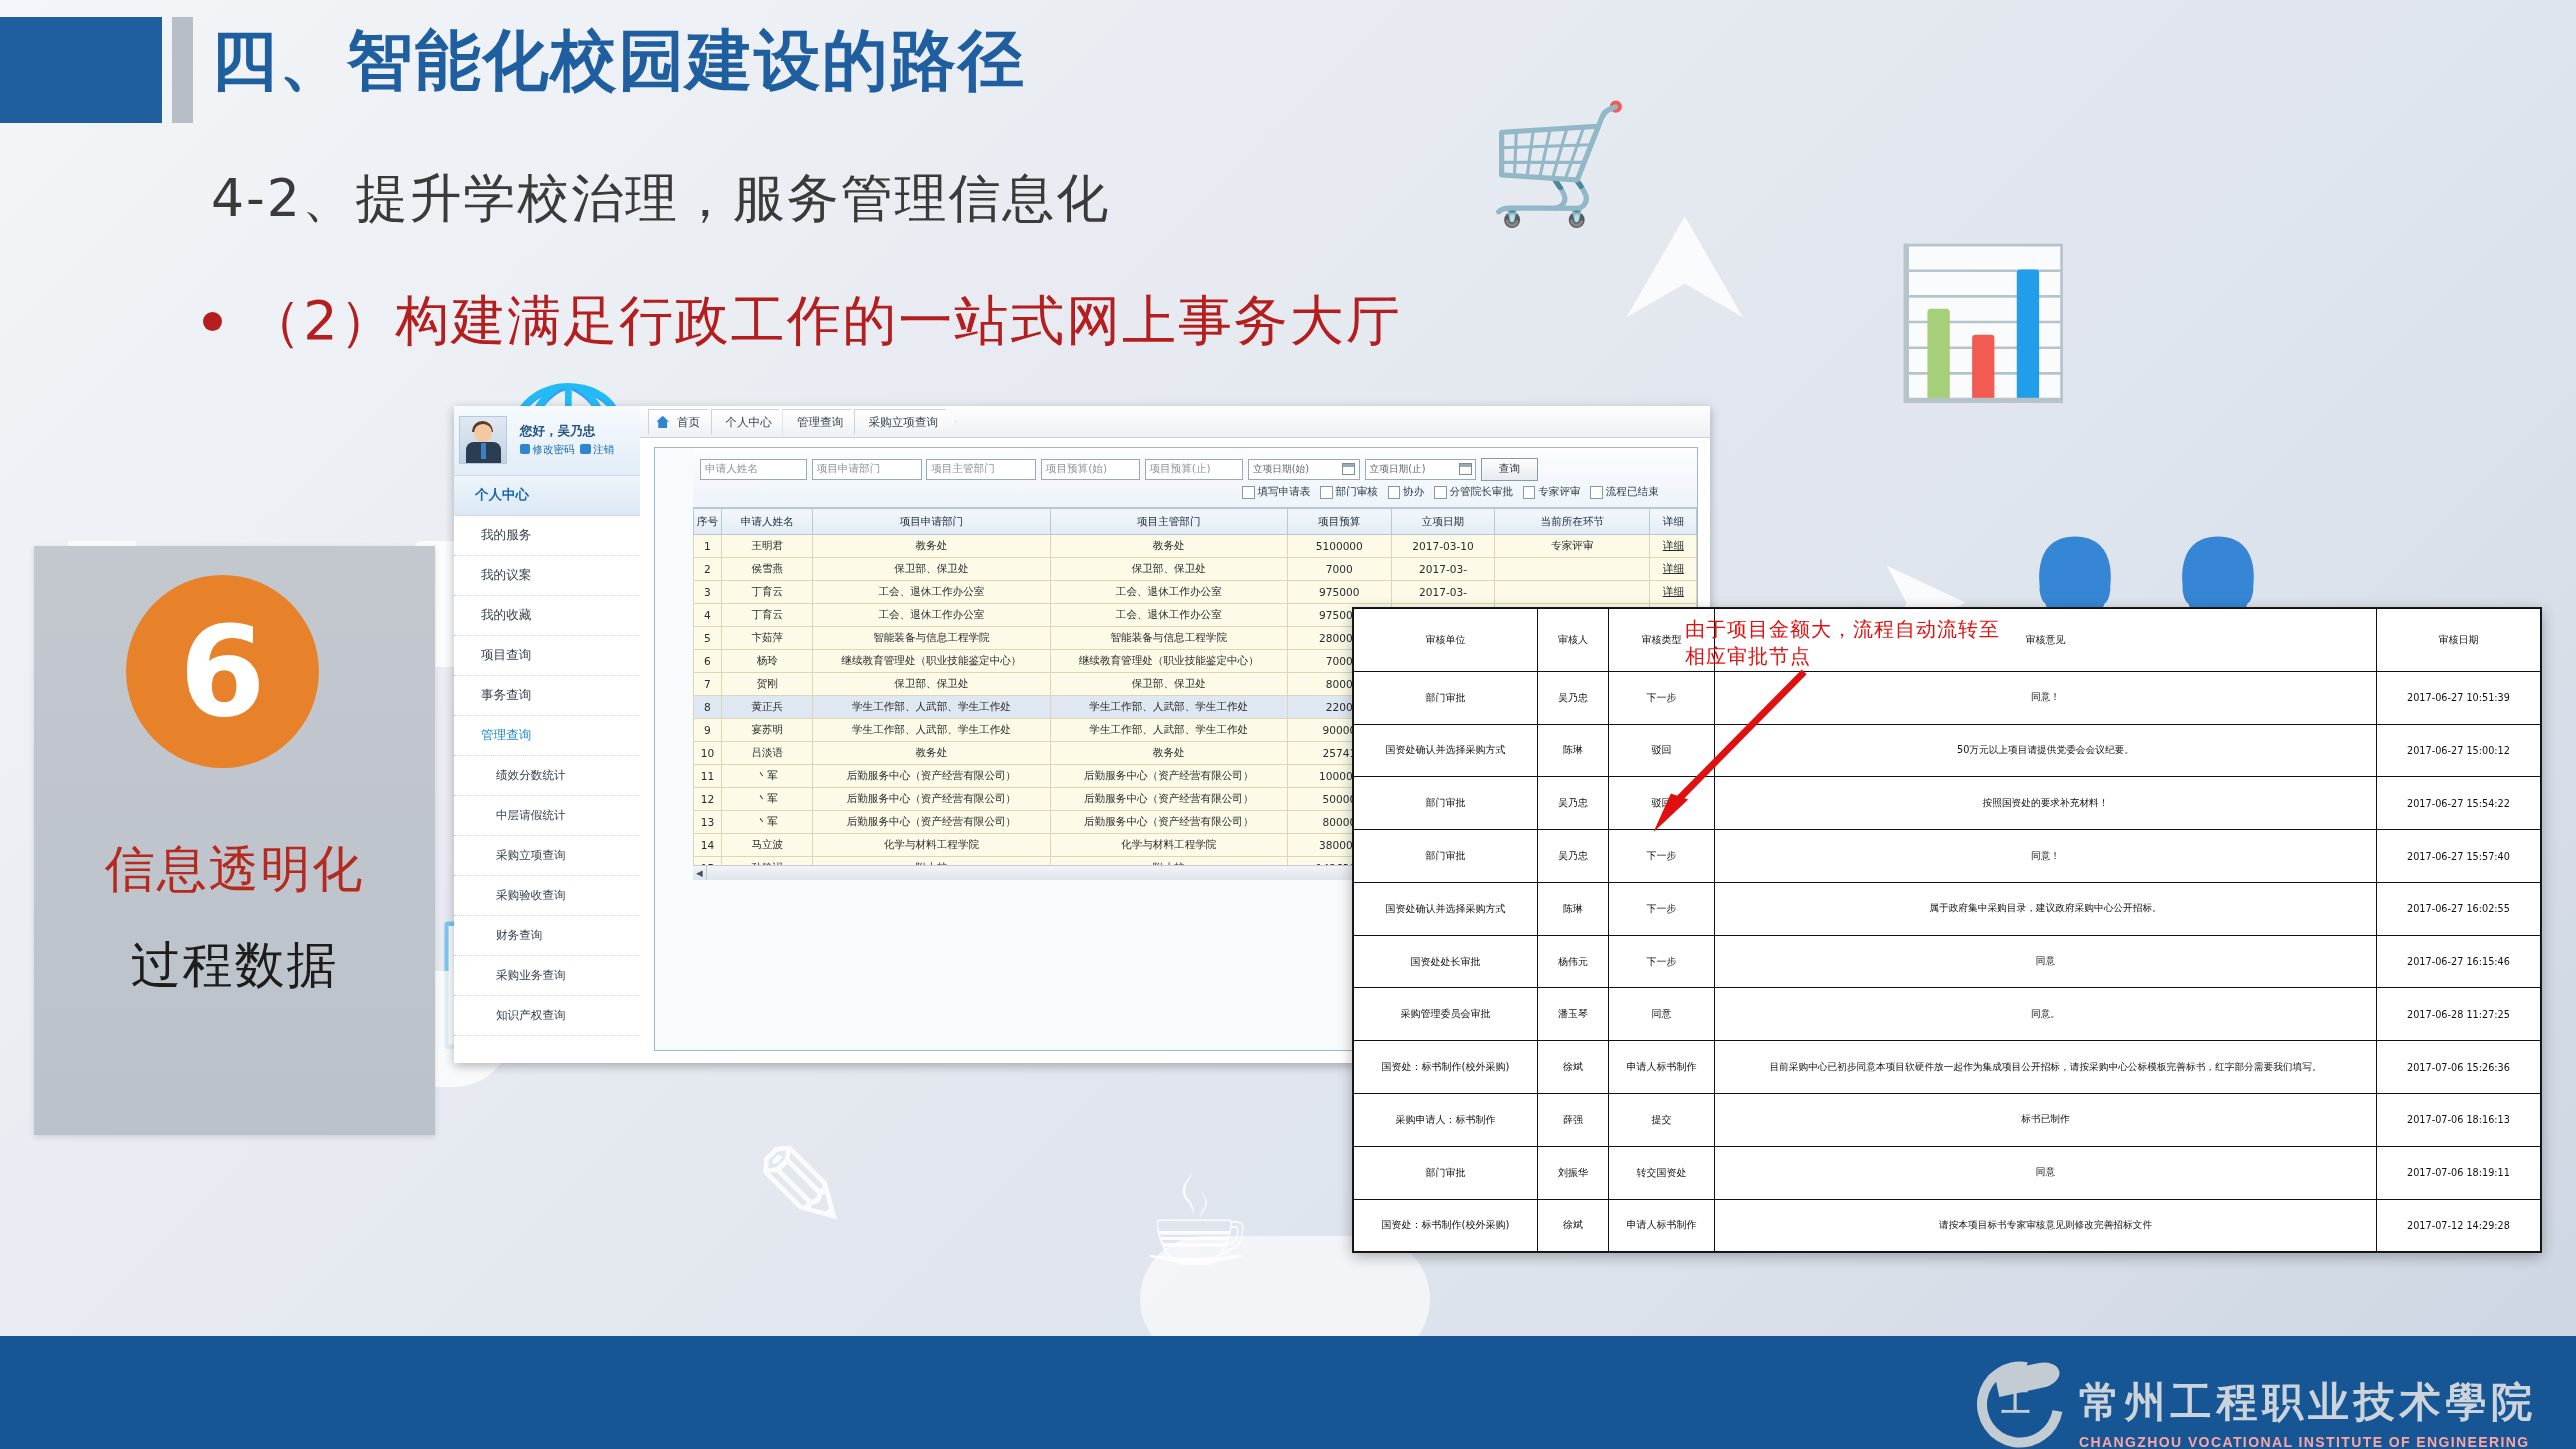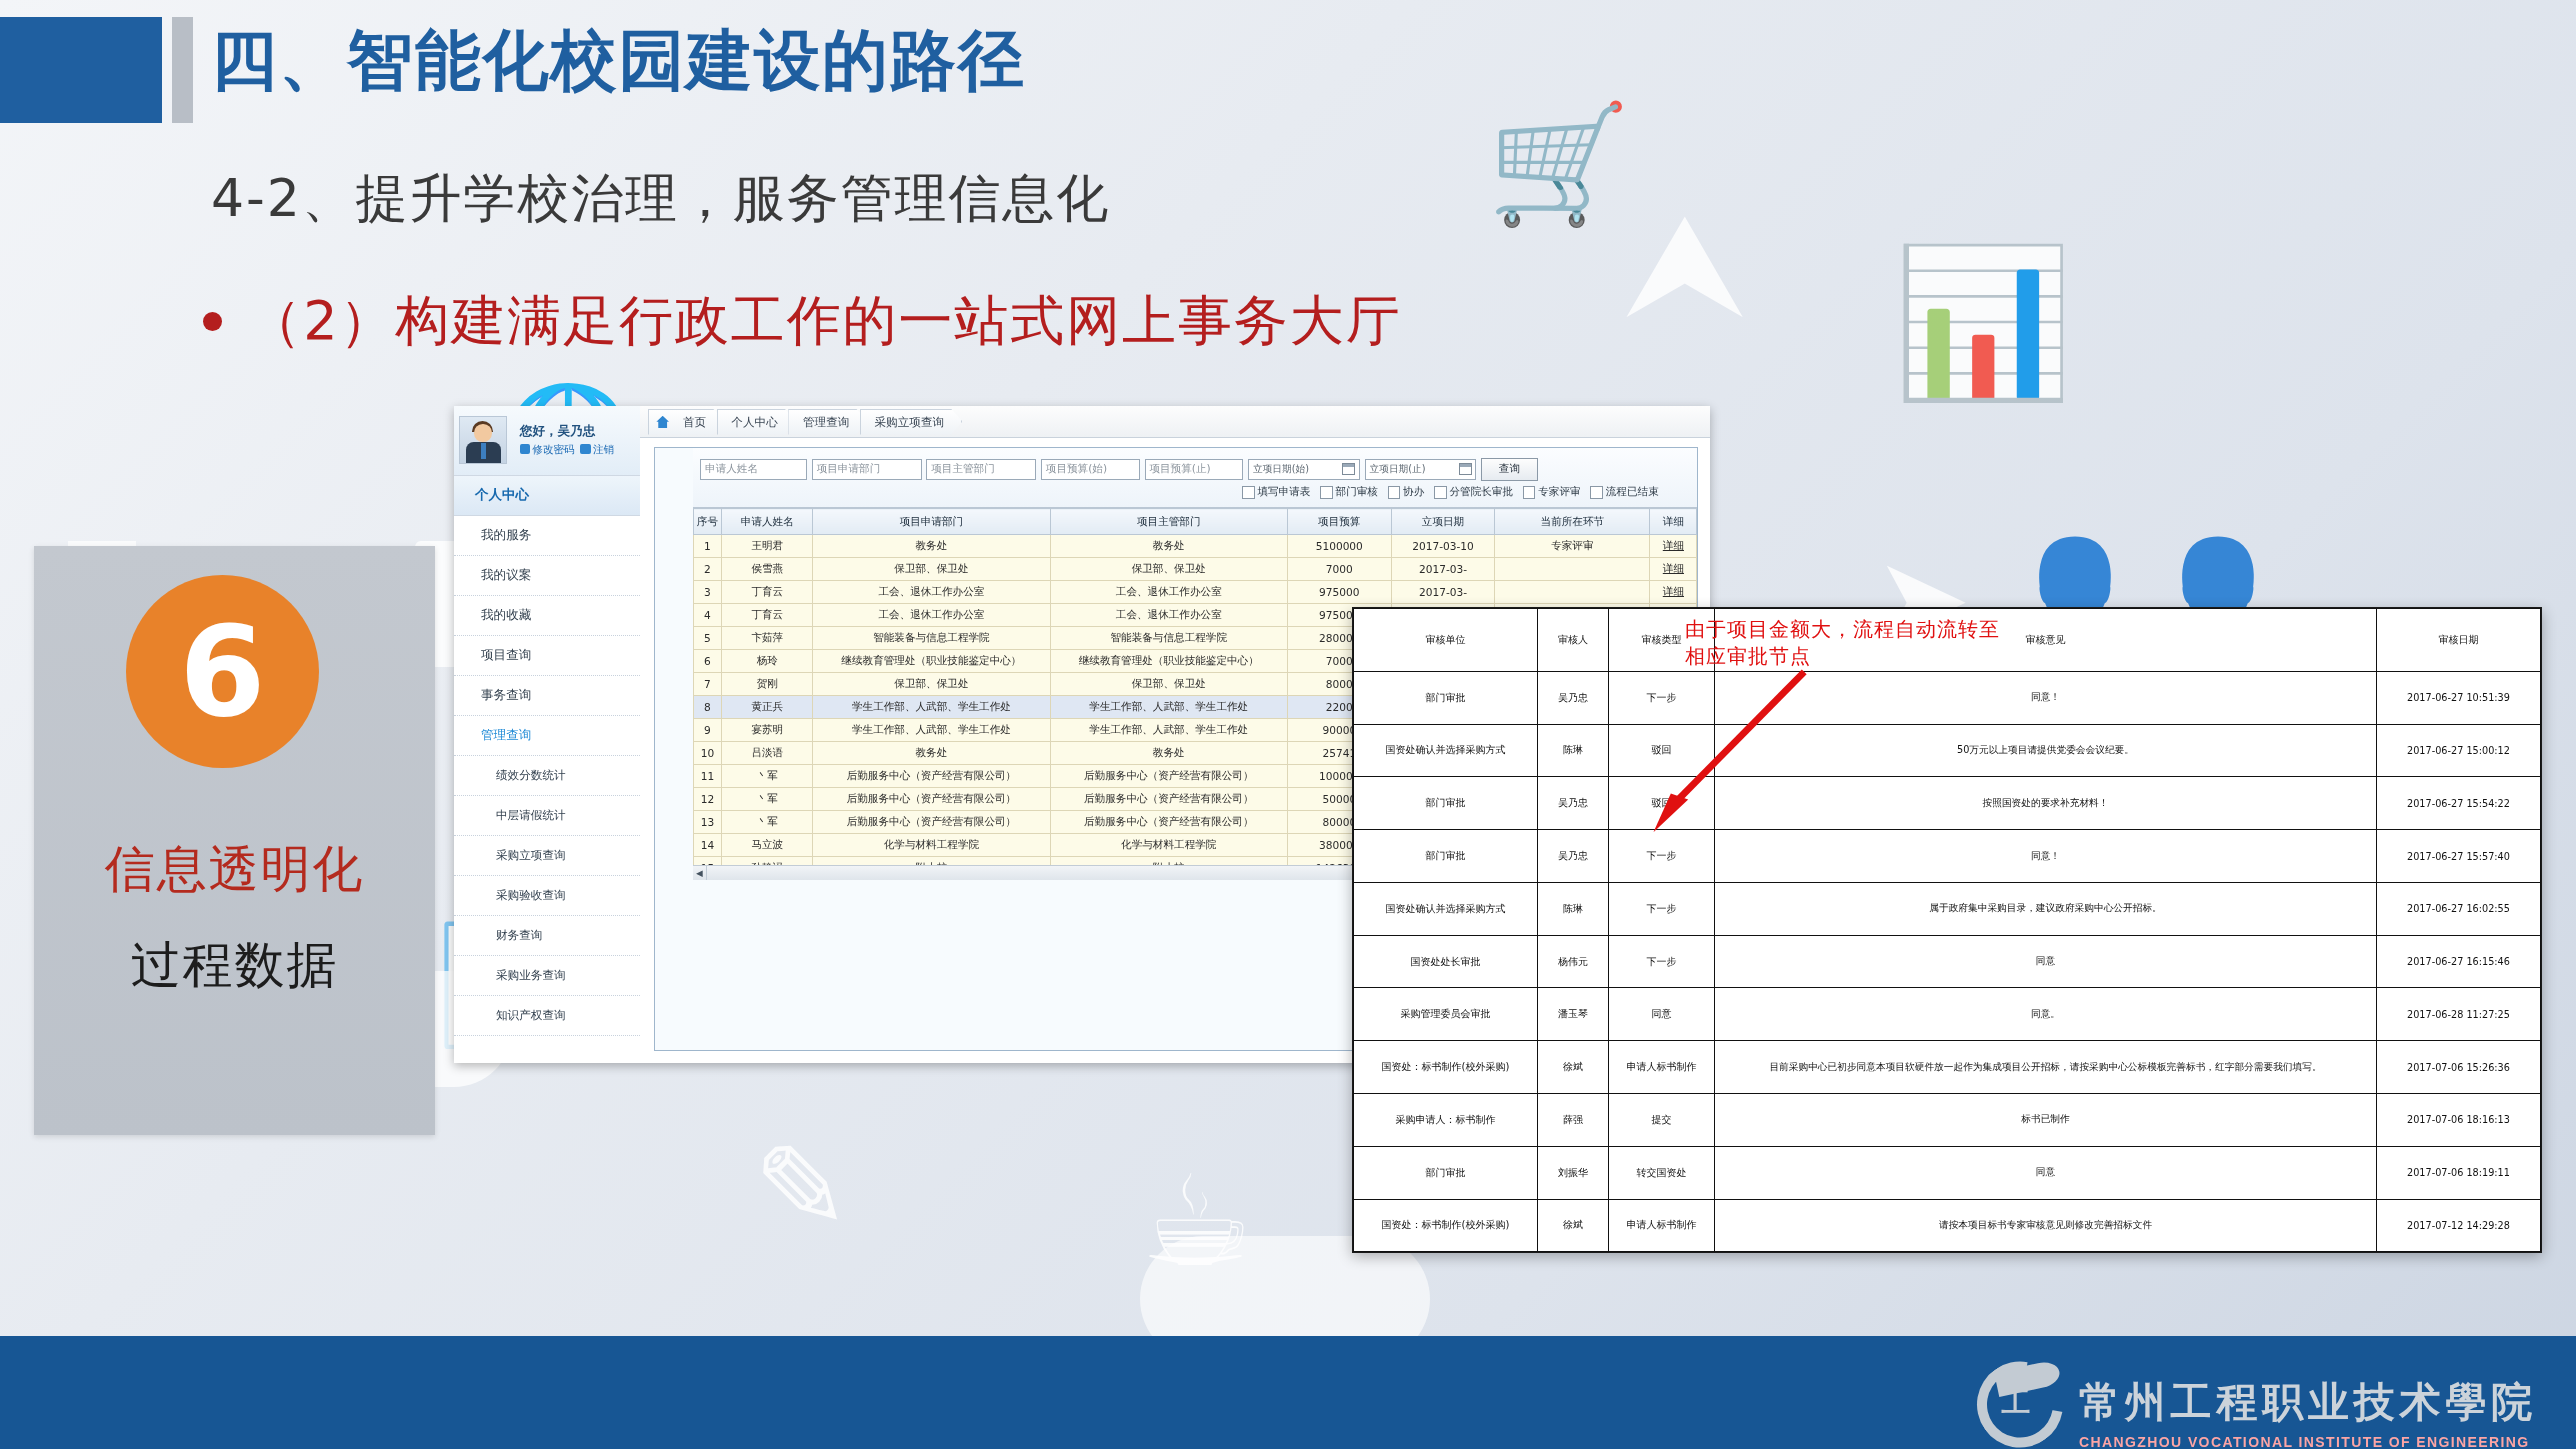--- a/index.html
+++ b/index.html
@@ -89,21 +89,21 @@
   .side-head{height:39px;background:linear-gradient(180deg,#eef5fb,#dbe8f5);border-bottom:1px solid #cfd8e3;display:flex;align-items:center;padding-left:21px;font-size:13.5px;color:#1769ae;font-weight:bold;}
   .side-item{height:39px;border-bottom:1px dotted #c8d2dd;display:flex;align-items:center;padding-left:27px;font-size:12.6px;color:#33414f;}
   .side-item.active{color:#1f8ad6;}
   .side-item.sub{padding-left:42px;font-size:11.6px;}
 
   
   .app-main{position:absolute;left:186px;top:0;right:0;bottom:0;background:#fff;}
   .tabbar{height:31px;background:linear-gradient(180deg,#fdfdfd,#eef1f4);border-bottom:1px solid #c9d2dc;display:flex;align-items:center;padding-left:7.7px;gap:0;}
   .tab{position:relative;height:25px;line-height:25px;padding:0 17.4px 0 13.5px;font-size:11.6px;color:#3a4654;background:linear-gradient(180deg,#ffffff,#eef2f6);border:1px solid #cad3dd;border-bottom:none;margin-right:-7.7px;
        clip-path:polygon(0 0,calc(100% - 11.6px) 0,100% 50%,calc(100% - 11.6px) 100%,0 100%);}
-  .tab.home{display:flex;align-items:center;gap:14px;padding-left:7.7px;}
+  .tab.home{display:flex;align-items:center;gap:8px;padding-left:7.7px;}
   .home-ico{width:12.6px;height:12.6px;background:#2f86d0;clip-path:polygon(50% 0,100% 48%,85% 48%,85% 100%,15% 100%,15% 48%,0 48%);display:inline-block;}
 
   .panel{position:absolute;left:13.5px;top:41px;right:11.6px;bottom:11.6px;border:1px solid #9fb6cc;background:#f7fbfe;padding-left:38px;}
   .filters{padding:9.7px 7.7px 3.9px 7.7px;background:linear-gradient(180deg,#fbfdff,#eef4fa);}
   .filter-row{display:flex;gap:4.8px;align-items:center;}
   .fld{height:19.3px;border:1px solid #9aa9b8;background:#fff;font-size:10.6px;color:#8b949d;padding:0 3.9px;display:flex;align-items:center;position:relative;}
   .fld.w1{width:97px;}.fld.w2{width:100px;}.fld.w3{width:100px;}
   .fld.w4{width:89px;}.fld.w5{width:89px;}
   .fld.dt{width:102px;justify-content:space-between;color:#5b6670;}
   .cal-ico{width:10.6px;height:10.6px;border:1px solid #7d8b98;background:#fff;position:relative;}

